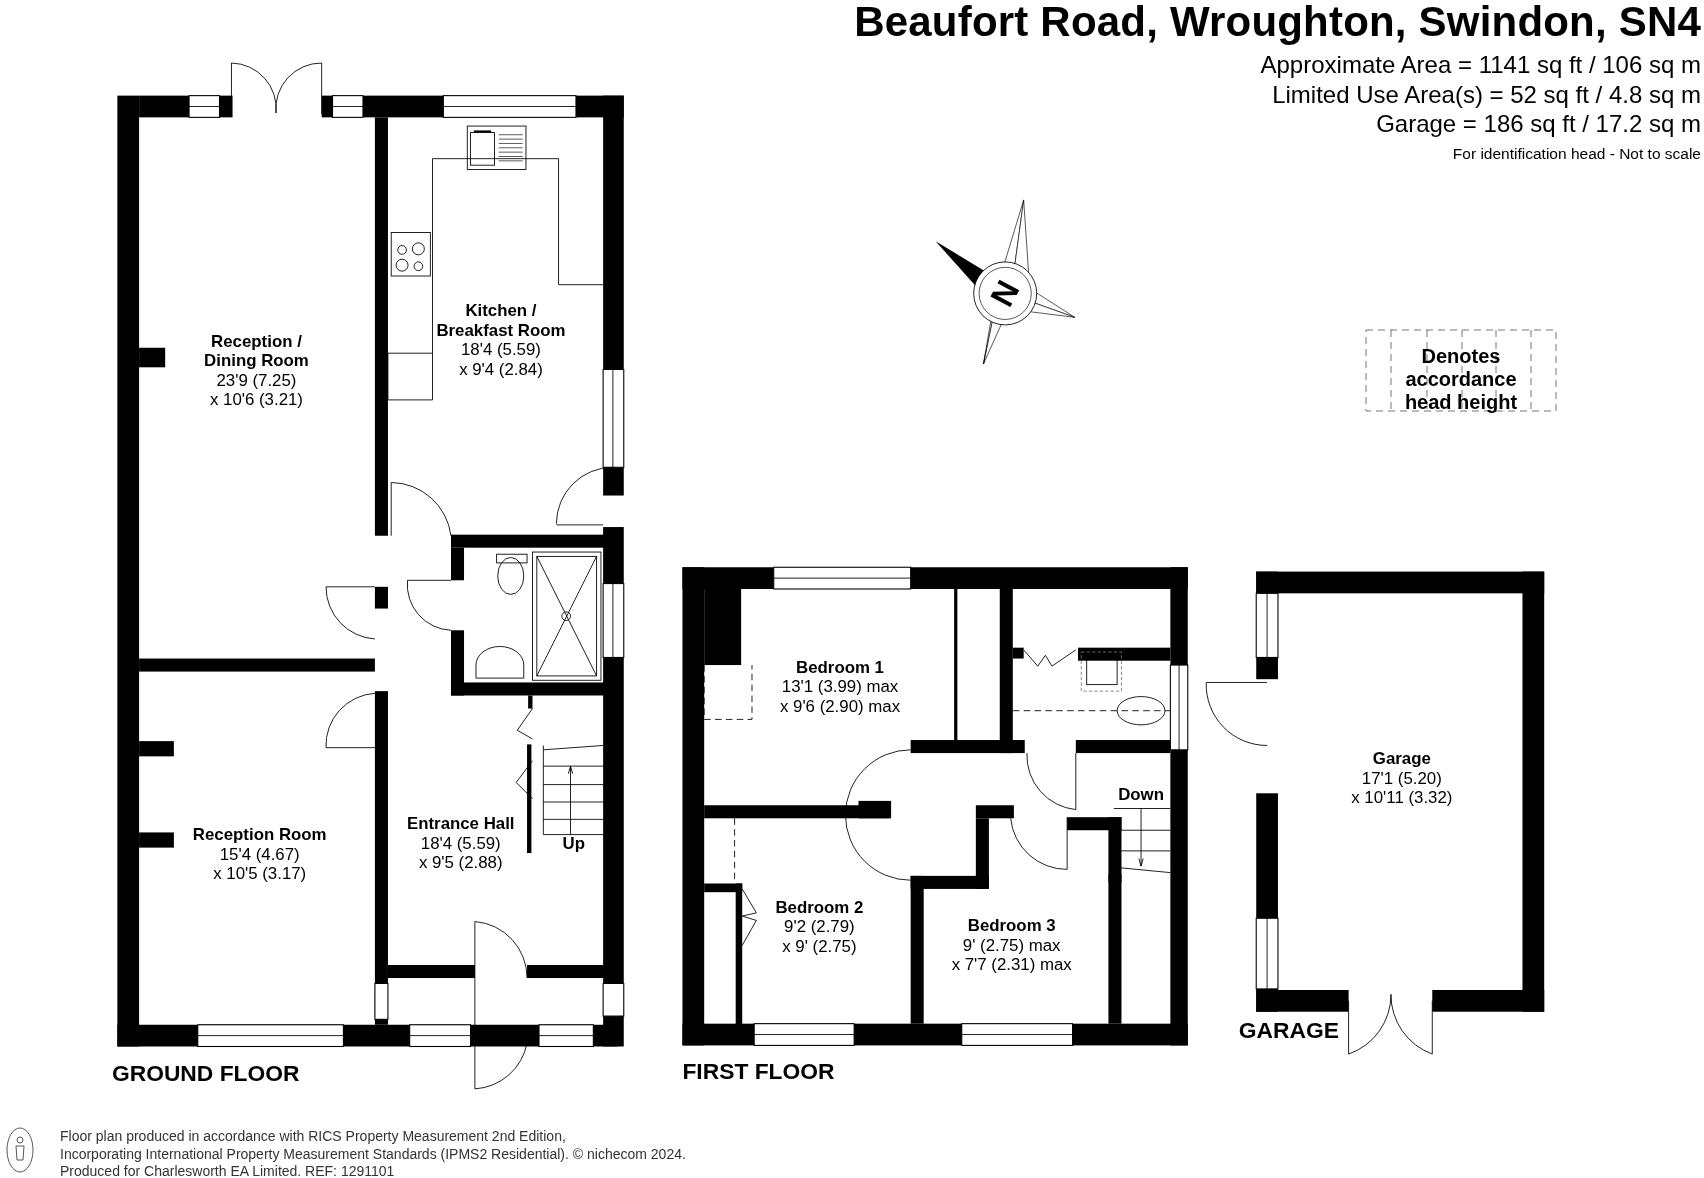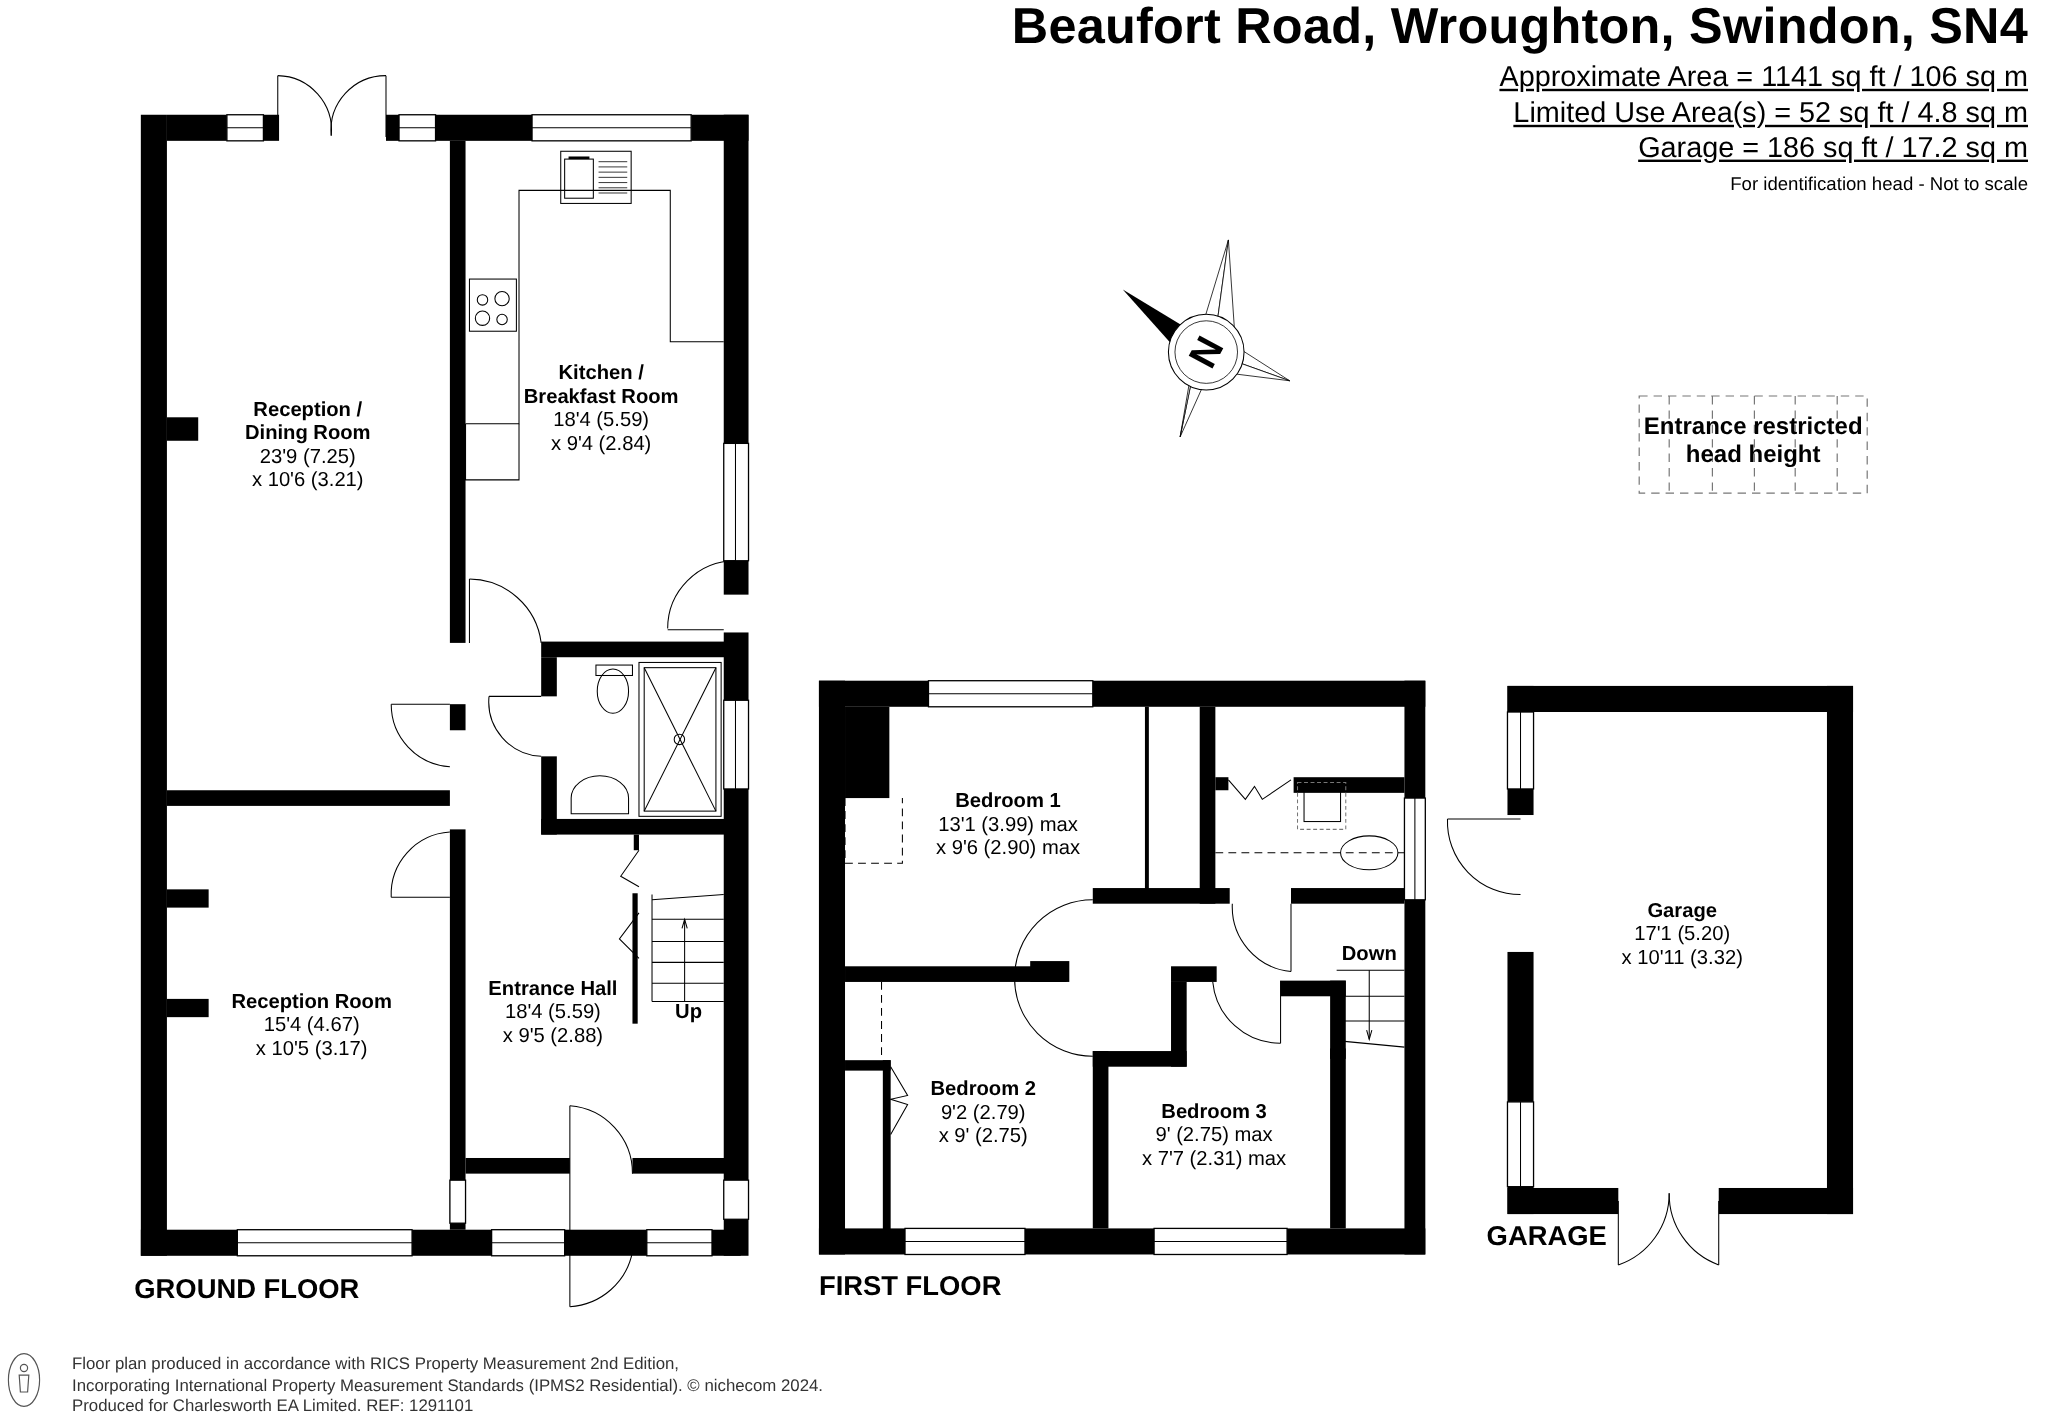--- a/index.html
+++ b/index.html
@@ -1,21 +1,21 @@
 <!DOCTYPE html>
 <html><head>
 <meta charset="utf-8">
 <style>
   html, body { margin: 0; padding: 0; background: #ffffff; }
   body { width: 1704px; height: 1178px; position: relative; overflow: hidden;
          font-family: "Liberation Sans", sans-serif; color: #000; }
-  .header { position: absolute; right: 0; top: 0; width: 900px; text-align: right; padding-right: 14px; }
+  .header { position: absolute; right: 0; top: 0; width: 900px; text-align: right; padding-right: 3px; }
   .title { font-weight: bold; font-size: 42px; line-height: 44px; margin-top: 0; letter-spacing: 0.2px; }
   .area-line { font-size: 24px; line-height: 29.5px; }
-  .area-list { margin-top: 6px; text-decoration: underline; }
+  .area-list { margin-top: 6px; }
   .disclaimer { font-size: 15.5px; margin-top: 6px; }
   svg.plan { position: absolute; left: 0; top: 0; }
   .room-name { font-weight: bold; font-size: 15.5px; }
   .room-dim { font-size: 15.5px; }
   .floor-label { font-weight: bold; font-size: 21px; }
   .footer { position: absolute; left: 0; top: 1118px; width: 900px; height: 60px; text-decoration: underline; }
   .footer-icon { position: absolute; left: 6px; top: 8px; width: 28px; height: 48px; }
   .footer-text { position: absolute; left: 60px; top: 10px; font-size: 14px; line-height: 17.5px; color: #333; }
   .legend { position: absolute; left: 1365px; top: 329px; width: 192px; height: 83px; }
   .legend-text { position: absolute; left: 0; top: 16px; width: 100%; text-align: center;
@@ -39,21 +39,21 @@
     <g fill="none" stroke="#777" stroke-width="1" stroke-dasharray="7,5">
       <rect x="1" y="1" width="190" height="81"></rect>
       <line x1="26" y1="1" x2="26" y2="82"></line>
       <line x1="62" y1="1" x2="62" y2="82"></line>
       <line x1="97" y1="1" x2="97" y2="82"></line>
       <line x1="131" y1="1" x2="131" y2="82"></line>
       <line x1="166" y1="1" x2="166" y2="82"></line>
     </g>
   </svg>
   <div class="legend-text">
-    <div>Entrance restricted</div>
+    <div>Denotes accordance</div>
     <div>head height</div>
   </div>
 </div>
 
 <svg class="plan" width="1704" height="1178" viewBox="0 0 1704 1178">
   <g transform="scale(1.0867)">
 
     <g transform="translate(925,270)">
       <g fill="#fff" stroke="#000" stroke-width="0.6">
         <polygon points="17,-86 8,-20 -3,-20"></polygon>

